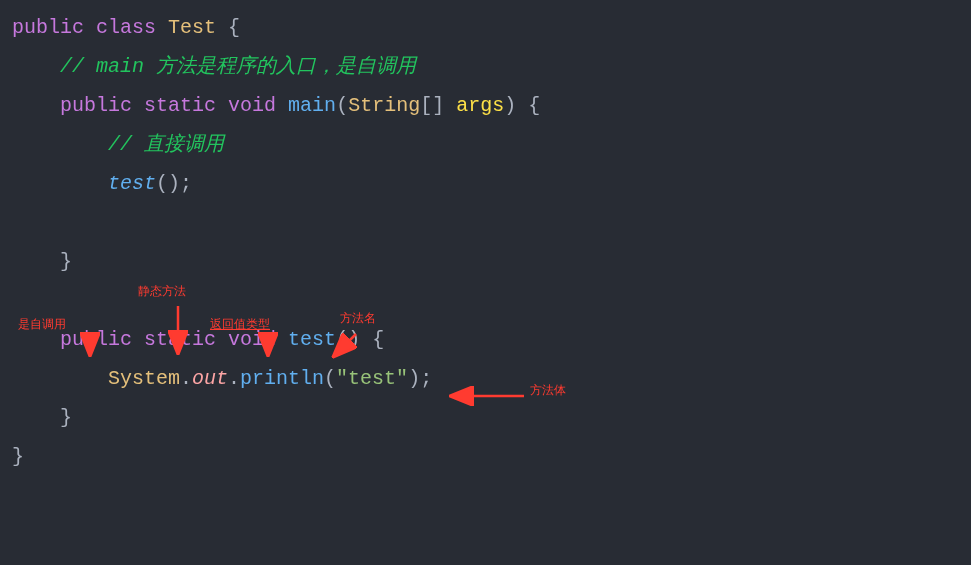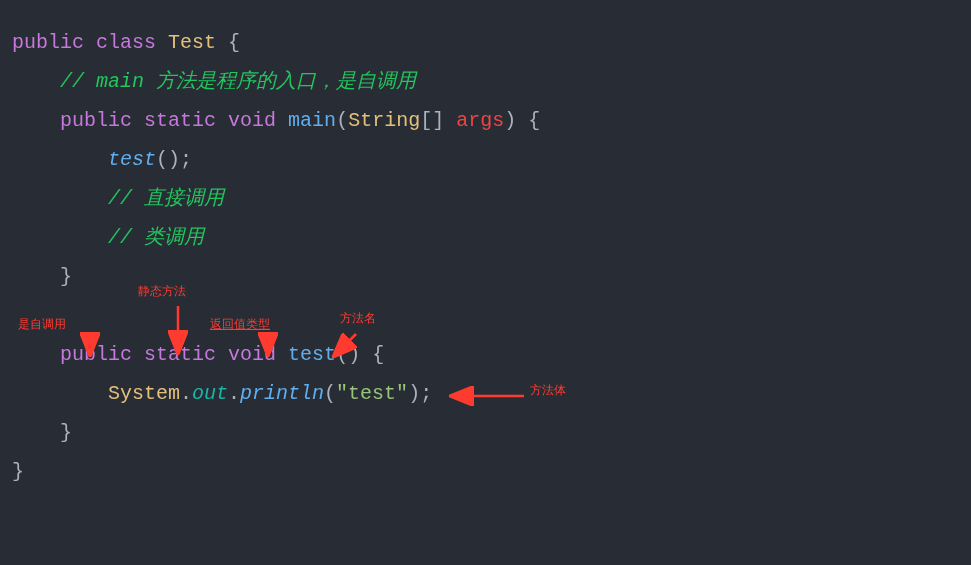--- a/index.html
+++ b/index.html
@@ -6,31 +6,31 @@
   body {
     background: #282c34;
     width: 971px;
     height: 565px;
     font-family: "Consolas", "Monaco", "Courier New", monospace;
     font-size: 20px;
     overflow: hidden;
     position: relative;
   }
   .code-container {
-    padding: 23px 12px;
+    padding: 8px 12px;
     line-height: 1.95;
     position: relative;
   }
   .line { white-space: pre; display: block; }
   .kw { color: #c678dd; }
   .type { color: #e5c07b; }
   .method-def { color: #61afef; }
-  .method-call { color: #61afef; font-style: italic; }
-  .ident { color: #ef4444; }
-  .field { color: #14b8a6; font-style: italic; }
+  .method-call { color: #61afef; }
+  .ident { color: #fde047; }
+  .field { color: #fca5a5; font-style: italic; }
   .str { color: #98c379; }
   .punct { color: #abb2bf; }
   .comment { color: #22c55e; font-style: italic; }
   .plain { color: #abb2bf; }
   .italic { font-style: italic; }
 
   .annotations {
     position: absolute;
     top: 0; left: 0;
     width: 100%; height: 100%;
@@ -54,25 +54,25 @@
 </head>
 <body>
 
 <div class="code-container">
   <span class="line"><span class="kw">public</span><span class="plain"> </span><span class="kw">class</span><span class="plain"> </span><span class="type">Test</span><span class="plain"> </span><span class="punct">{</span></span>
 
   <span class="line"><span class="plain">    </span><span class="comment"><span>//</span> <span>main</span> <span>方法是程序的入口，是自调用</span></span></span>
 
   <span class="line"><span class="plain">    </span><span class="kw">public</span><span class="plain"> </span><span class="kw">static</span><span class="plain"> </span><span class="kw">void</span><span class="plain"> </span><span class="method-def">main</span><span class="punct">(</span><span class="type">String</span><span class="punct">[]</span><span class="plain"> </span><span class="ident">args</span><span class="punct">)</span><span class="plain"> </span><span class="punct">{</span></span>
 
+  <span class="line"><span class="plain">        </span><span class="comment"><span>//</span> <span>直接调用</span></span></span>
+
   <span class="line"><span class="plain">        </span><span class="method-call italic">test</span><span class="punct">()</span><span class="punct">;</span></span>
 
-  <span class="line"><span class="plain">        </span><span class="comment"><span>//</span> <span>直接调用</span></span></span>
-
-  <span class="line"><span class="plain">        </span><span class="comment"><span>//</span> <span>类调用</span></span></span>
+  <span class="line"><span class="plain">        </span></span>
 
 
   <span class="line"><span class="plain">    </span><span class="punct">}</span></span>
 
   <span class="line" style="height:39px;"><span class="plain"> </span></span>
 
   <span class="line"><span class="plain">    </span><span class="kw">public</span><span class="plain"> </span><span class="kw">static</span><span class="plain"> </span><span class="kw">void</span><span class="plain"> </span><span class="method-def">test</span><span class="punct">()</span><span class="plain"> </span><span class="punct">{</span></span>
 
   <span class="line"><span class="plain">        </span><span class="type">System</span><span class="punct">.</span><span class="field">out</span><span class="punct">.</span><span class="method-call">println</span><span class="punct">(</span><span class="str">"test"</span><span class="punct">)</span><span class="punct">;</span></span>
 

